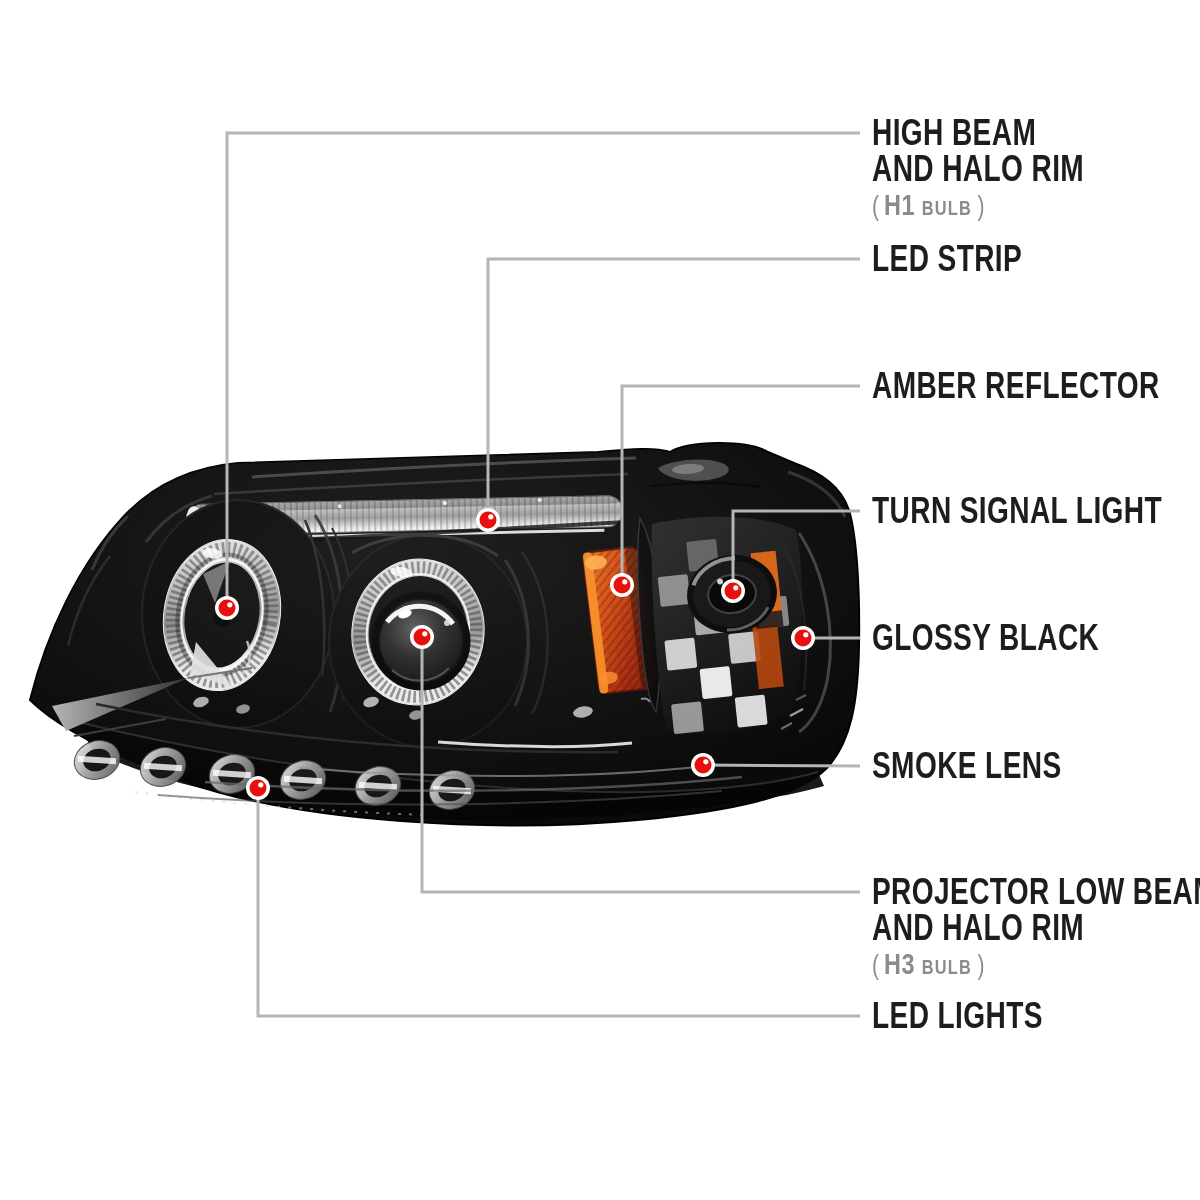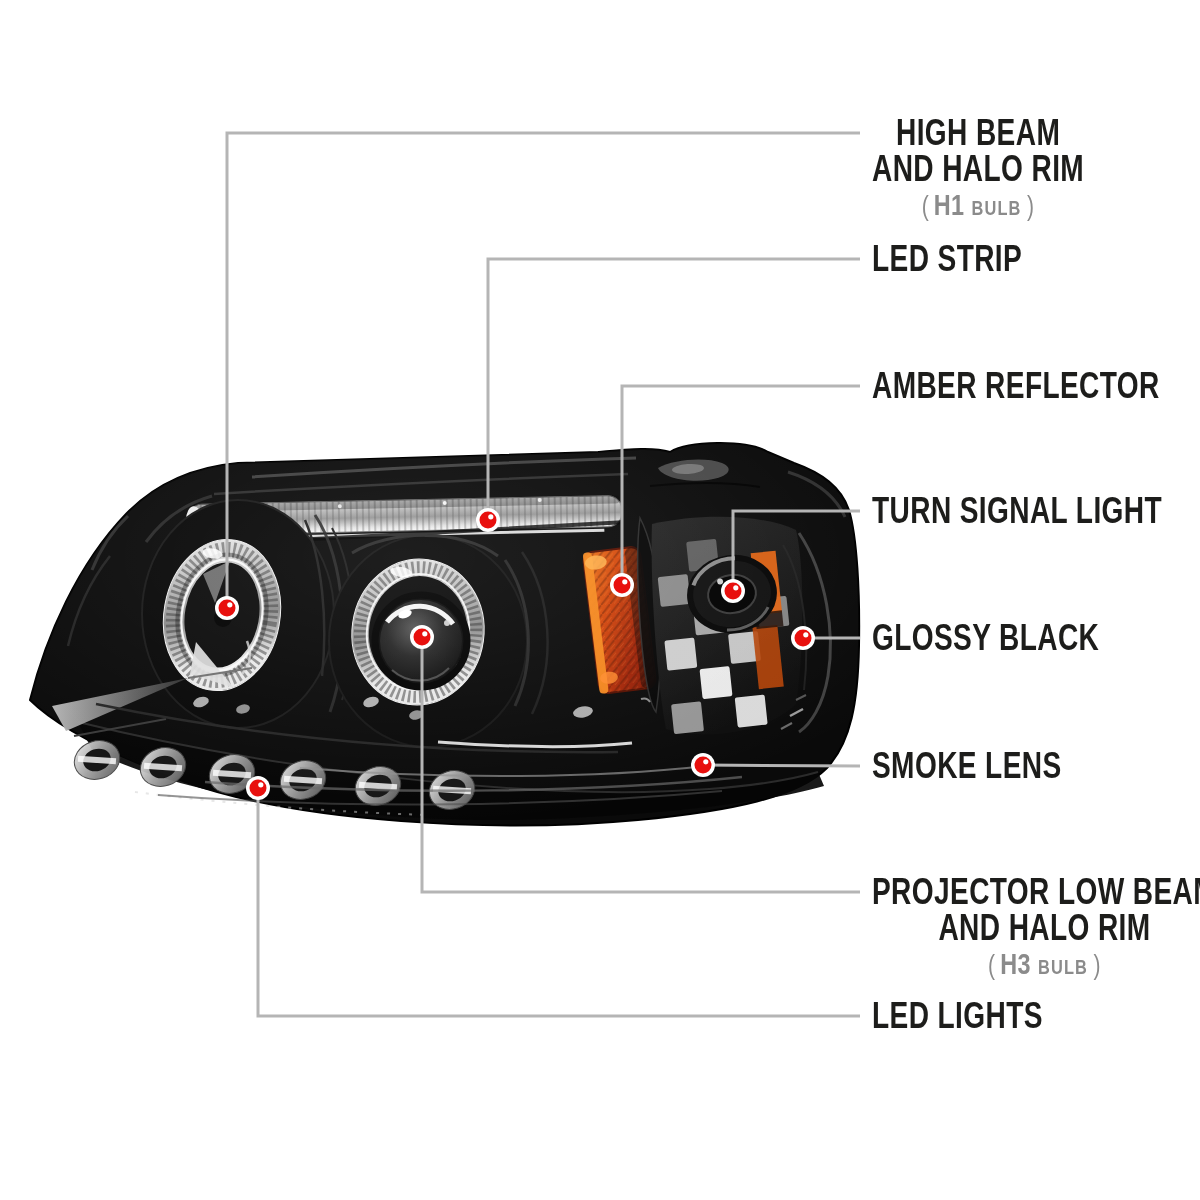--- a/index.html
+++ b/index.html
@@ -1,17 +1,17 @@
 <!DOCTYPE html>
 <html><head>
 <meta charset="utf-8">
 <style>
   html,body{margin:0;padding:0;background:#ffffff;}
   #canvas{position:relative;width:1200px;height:1200px;background:#ffffff;overflow:hidden;
-          font-family:"Liberation Sans",sans-serif;text-align:center;}
+          font-family:"Liberation Sans",sans-serif;}
   #photo-svg{position:absolute;left:0;top:0;z-index:1;}
   .lbl{position:absolute;left:872px;z-index:2;color:#1d1d1b;
        font-weight:700;font-size:36px;line-height:36px;white-space:nowrap;
        transform:scaleX(0.78);transform-origin:0 0;letter-spacing:0.5px;}
   .lbl .bulb{color:#8b8b8b;font-weight:400;font-size:27px;}
   .lbl .bulb .code{font-weight:700;font-size:30px;margin:0 9px 0 6px;}
   .lbl .bulb .word{font-weight:700;font-size:21px;letter-spacing:1.5px;margin-right:7px;}
 </style>
 </head>
 <body>

